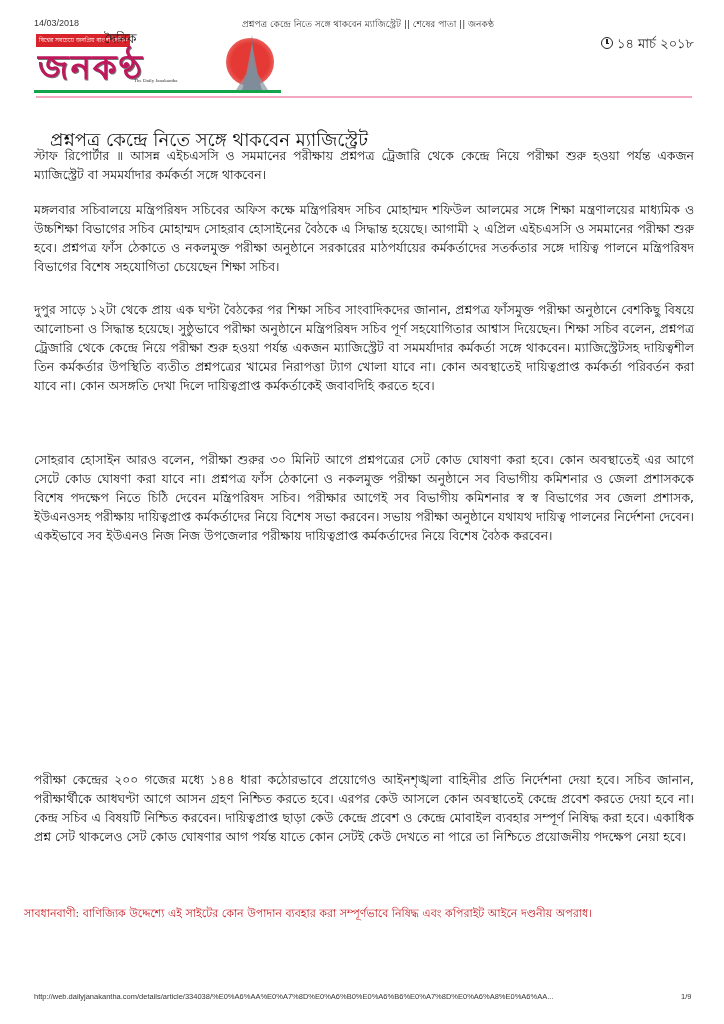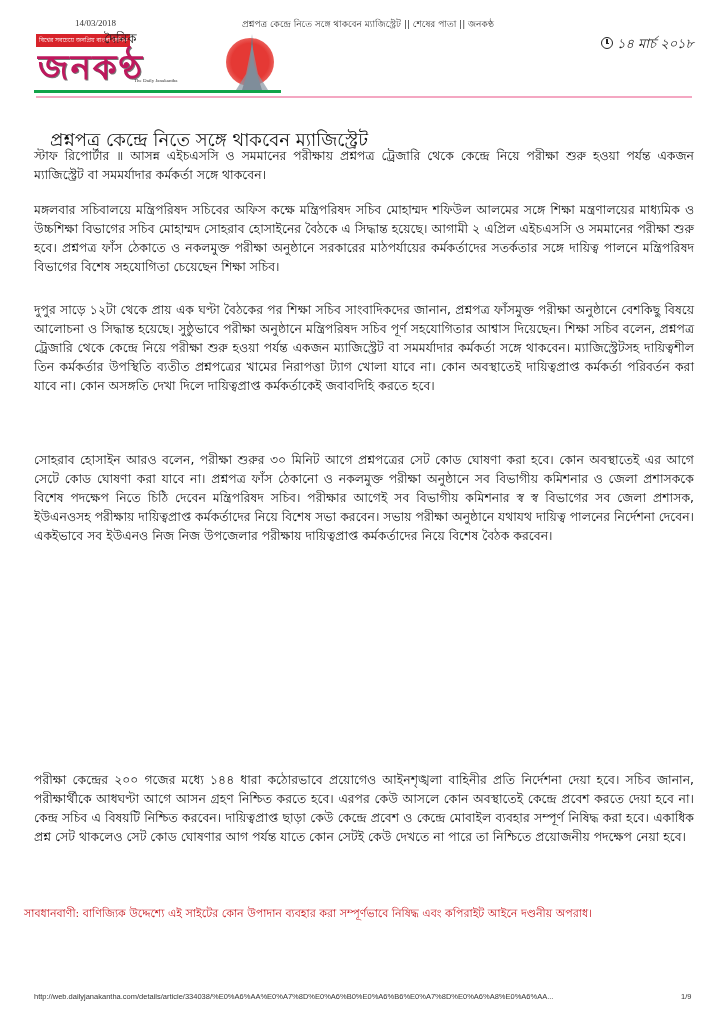--- a/index.html
+++ b/index.html
@@ -1,27 +1,27 @@
 <!DOCTYPE html>
 <html><head>
 <meta charset="utf-8">
 <style>
   html, body { margin: 0; padding: 0; background: #ffffff; }
   body { width: 724px; height: 1024px; position: relative; overflow: hidden; font-family: "DejaVu Sans", sans-serif; color: #111; }
-  .print-date { position: absolute; left: 34px; top: 18px; font-family: Liberation Serif, serif; font-size: 9px; color: #333; margin-left: 41px; }
+  .print-date { position: absolute; left: 34px; top: 18px; font-family: Liberation Sans, sans-serif; font-size: 9px; color: #333; }
   .print-title { position: absolute; left: 242px; top: 17px; font-size: 9px; color: #333; white-space: nowrap; }
   .logo { position: absolute; left: 34px; top: 34px; width: 250px; height: 58px; }
   .logo-tag { position: absolute; left: 2px; top: 0px; background: #d8232a; color: #fff; font-size: 6px; padding: 1px 3px; white-space: nowrap; }
   .logo-dainik { position: absolute; left: 70px; top: -5px; font-size: 13px; color: #222; }
   .logo-name { position: absolute; left: 4px; top: 5px; font-size: 34px; font-weight: bold; color: #be185d; letter-spacing: 2px; line-height: 40px; text-shadow: 1px 1px 0 #777; margin-top: 8px; }
   .logo-eng { position: absolute; left: 100px; top: 44px; font-family: "Liberation Serif", serif; font-size: 5px; color: #333; }
   .logo-sun { position: absolute; left: 192px; top: 4px; width: 48px; height: 48px; border-radius: 50%; background: radial-gradient(circle, #e53935 55%, #f5a09a 100%); }
   .logo-monument { position: absolute; left: 198px; top: 0; width: 40px; height: 56px; }
   .logo-bar { position: absolute; left: 0; top: 56px; width: 247px; height: 3px; background: #13a34a; }
-  .date-right { position: absolute; right: 30px; top: 34px; font-size: 13px; color: #222; white-space: nowrap; font-style: italic; }
+  .date-right { position: absolute; right: 30px; top: 34px; font-size: 13px; color: #222; white-space: nowrap; }
   .clock-icon { display: inline-block; width: 10px; height: 10px; border: 1.5px solid #222; border-radius: 50%; position: relative; vertical-align: -1px; margin-right: 4px; }
   .clock-icon::before { content: ""; position: absolute; left: 4px; top: 1px; width: 1.5px; height: 4px; background: #222; }
   .clock-icon::after { content: ""; position: absolute; left: 4px; top: 4.5px; width: 3px; height: 1.5px; background: #222; }
   .pink-rule { position: absolute; left: 36px; right: 32px; top: 96px; height: 2px; background: #f4a7c2; }
   .headline { position: absolute; left: 34px; top: 110px; width: 660px; font-size: 18px; color: #111; white-space: nowrap; }
   .article { position: absolute; left: 34px; width: 660px; font-size: 12.4px; line-height: 19px; color: #111; text-align: justify; }
   .p1 { top: 146px; }
   .p2 { top: 200px; }
   .p3 { top: 300px; }
   .p4 { top: 450px; }

